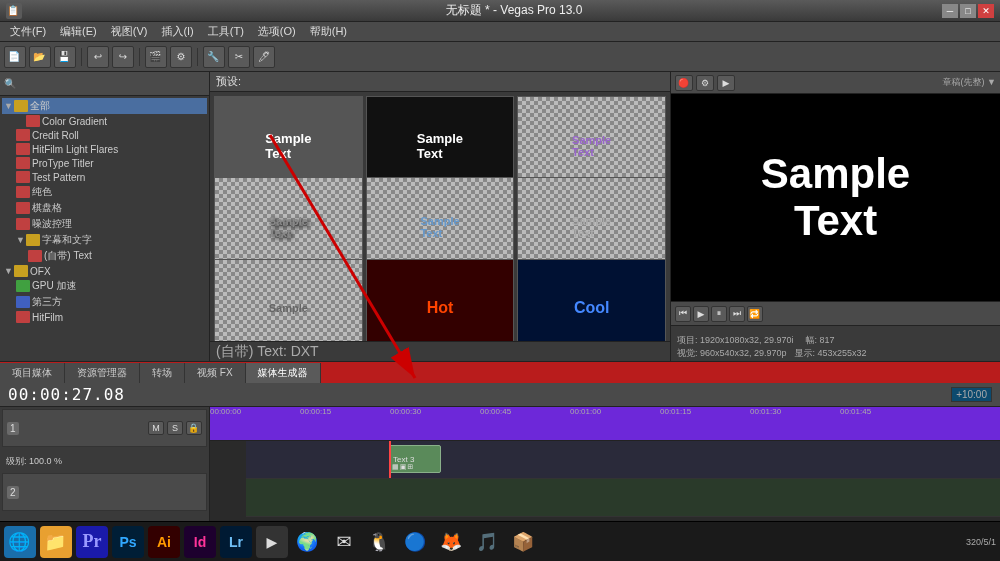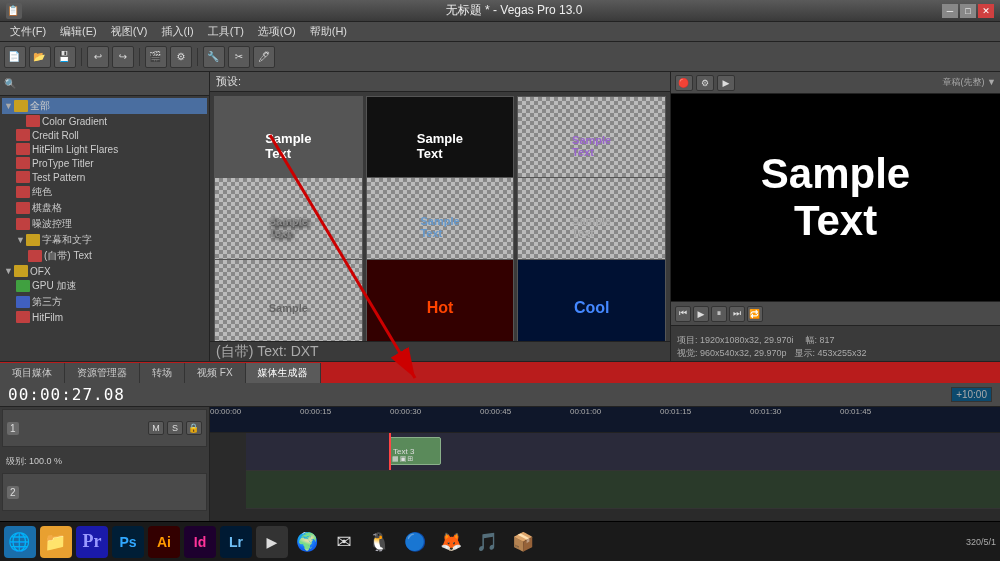--- a/index.html
+++ b/index.html
@@ -434,21 +434,21 @@
       <div style="height:24px;background:#3a3a3a;display:flex;align-items:center;padding:0 4px;gap:4px;">
         <span style="font-size:9px;color:#ccc;">级别: 100.0 %</span>
       </div>
       <div class="track-ctrl-row">
         <span style="font-size:10px;background:#6a6a6a;padding:1px 3px;border-radius:2px;">2</span>
       </div>
     </div>
 
     <div id="track-content">
 
-      <div id="timeline-ruler-area" style="height:26px;position:relative;background:#0f172a;border-bottom:1px solid #222;text-align:right;">
+      <div id="timeline-ruler-area" style="height:34px;position:relative;background:#6d28d9;border-bottom:1px solid #222;text-align:right;">
         <div style="position:absolute;left:0;top:0;bottom:0;right:0;overflow:hidden;">
           <span class="ruler-tick" style="left:0px;">00:00:00</span>
           <span class="ruler-tick" style="left:90px;">00:00:15</span>
           <span class="ruler-tick" style="left:180px;">00:00:30</span>
           <span class="ruler-tick" style="left:270px;">00:00:45</span>
           <span class="ruler-tick" style="left:360px;">00:01:00</span>
           <span class="ruler-tick" style="left:450px;">00:01:15</span>
           <span class="ruler-tick" style="left:540px;">00:01:30</span>
           <span class="ruler-tick" style="left:630px;">00:01:45</span>
         </div>

